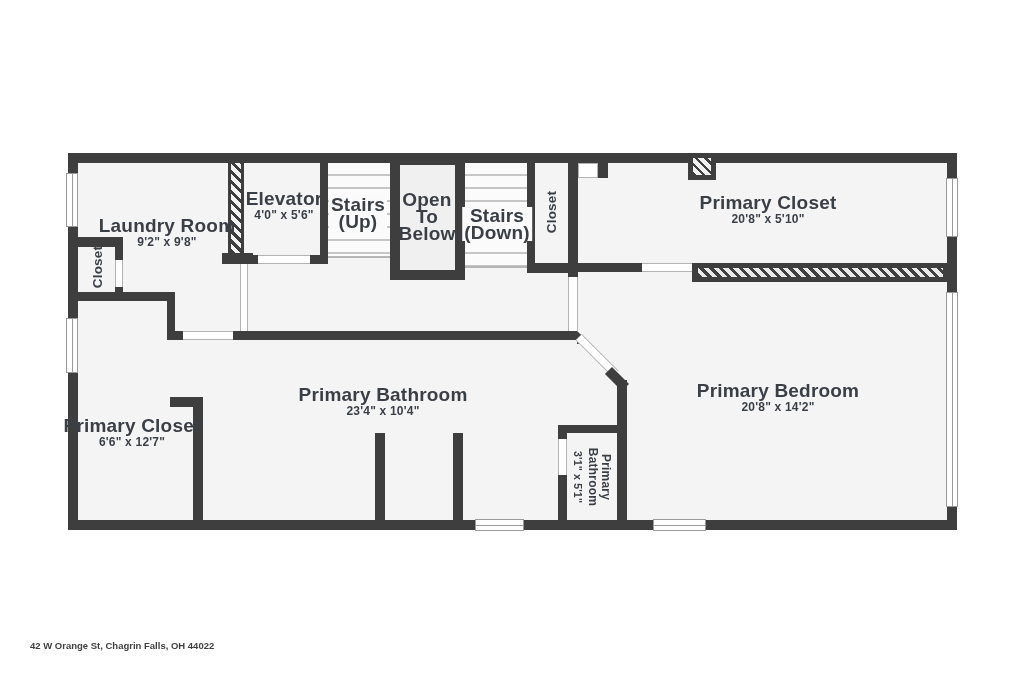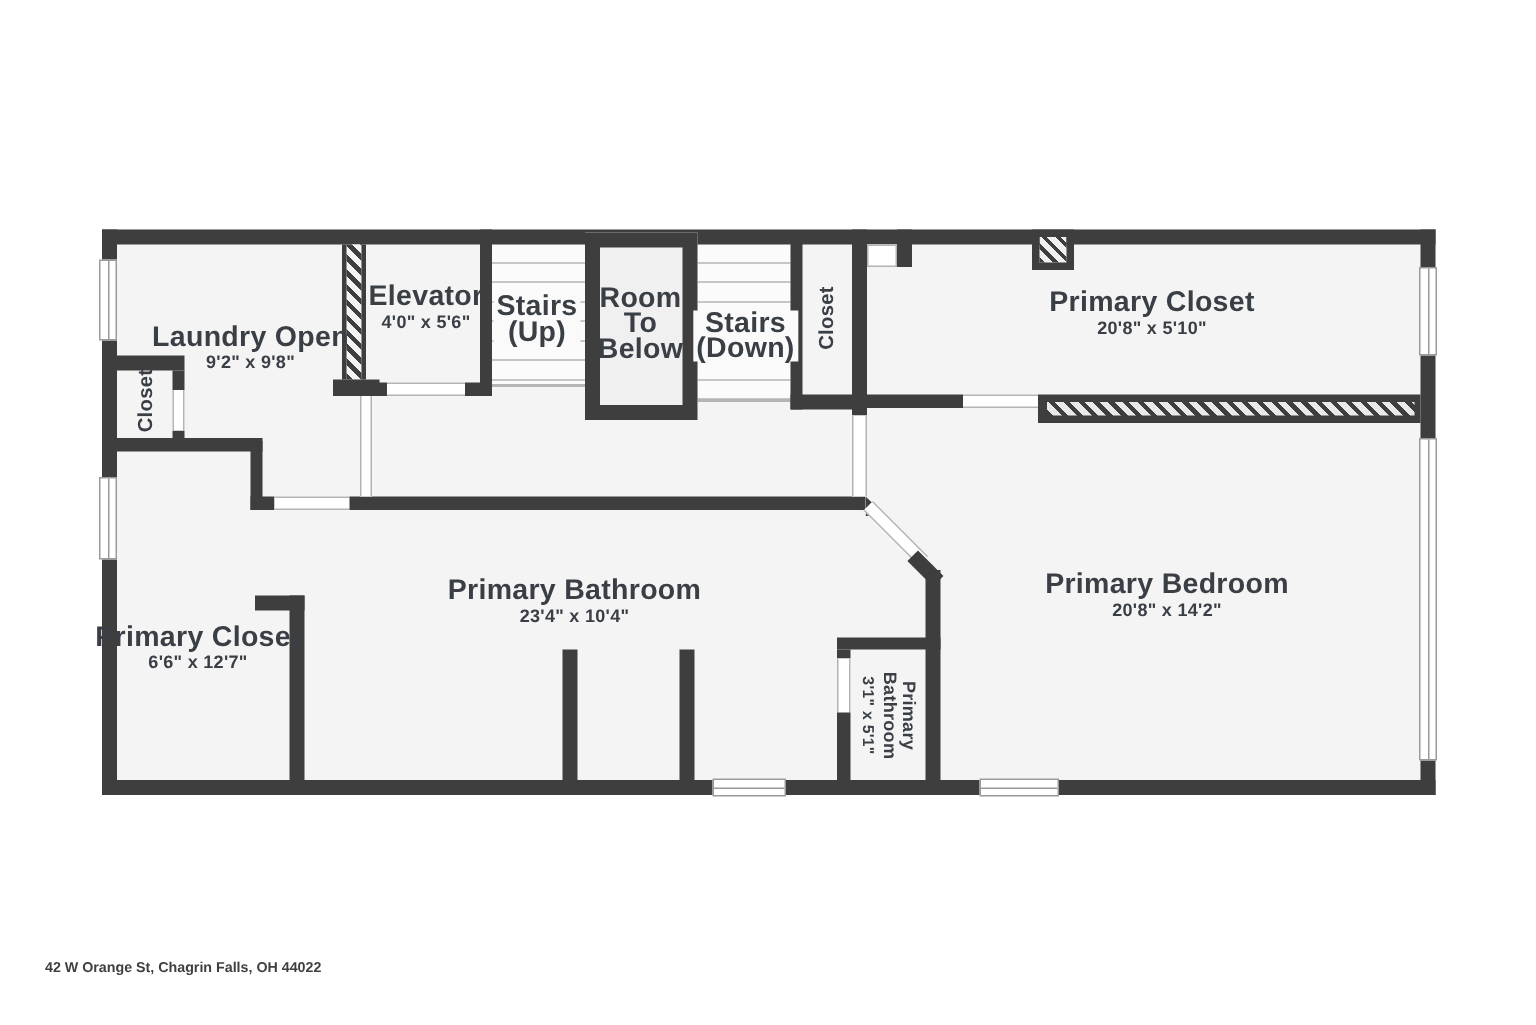--- a/index.html
+++ b/index.html
@@ -112,36 +112,36 @@
   <div class="wall" style="left:453px;top:433px;width:10px;height:87px"></div>
 
   <div class="win win-v" style="left:66px;top:173px;width:12px;height:54px"></div>
   <div class="win win-v" style="left:66px;top:318px;width:12px;height:55px"></div>
   <div class="win win-v" style="left:946px;top:178px;width:12px;height:59px"></div>
   <div class="win win-v" style="left:946px;top:292px;width:12px;height:215px"></div>
   <div class="win win-h" style="left:475px;top:519px;width:49px;height:12px"></div>
   <div class="win win-h" style="left:653px;top:519px;width:53px;height:12px"></div>
 
   <div class="room-label" style="left:167px;top:233px">
-    <div class="rn">Laundry Open</div>
+    <div class="rn">Laundry Room</div>
     <div class="rd">9'2" x 9'8"</div>
   </div>
   <div class="room-label v-ccw small" style="left:97px;top:267px">
     <div class="rn">Closet</div>
   </div>
   <div class="room-label" style="left:284px;top:206px">
     <div class="rn">Elevator</div>
     <div class="rd">4'0" x 5'6"</div>
   </div>
   <div class="room-label on-stairs" style="left:358px;top:213px">
     <div class="rn">Stairs
 (Up)</div>
   </div>
   <div class="room-label" style="left:427px;top:216px">
-    <div class="rn">Room
+    <div class="rn">Open
 To
 Below</div>
   </div>
   <div class="room-label on-stairs" style="left:497px;top:224px">
     <div class="rn">Stairs
 (Down)</div>
   </div>
   <div class="room-label v-ccw small" style="left:551px;top:212px">
     <div class="rn">Closet</div>
   </div>

